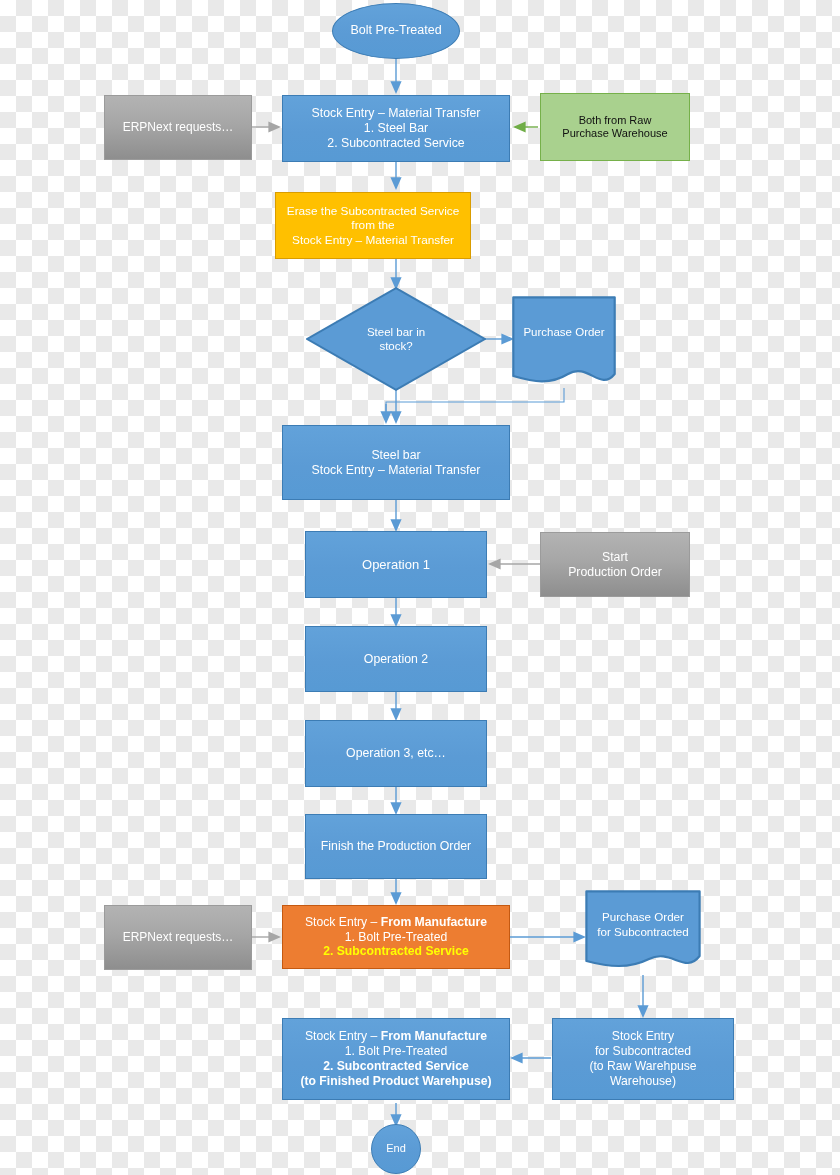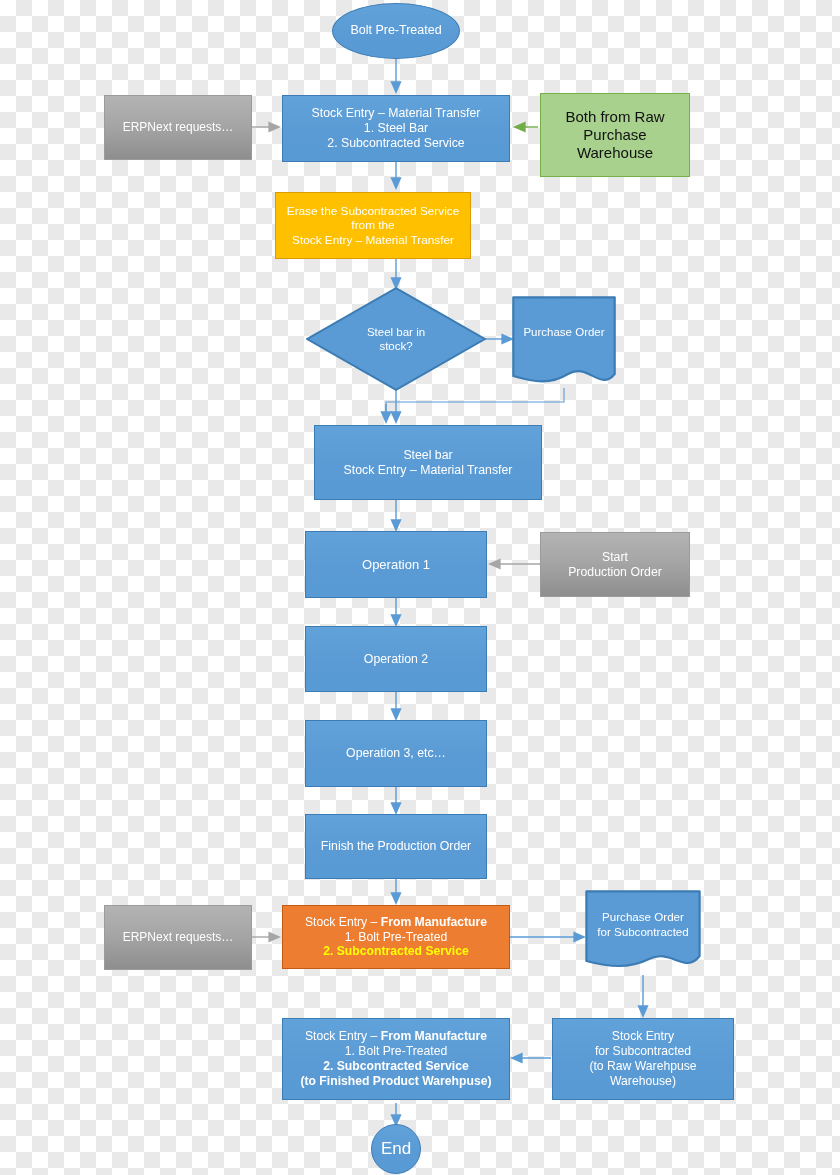--- a/index.html
+++ b/index.html
@@ -134,21 +134,21 @@
   <div class="node blue" style="left:282px;top:95px;width:228px;height:67px;font-size:12.3px;">
     <div class="txt">
       <div>
         <span>Stock Entry – Material Transfer</span>
       </div>
       <div>1. Steel Bar</div>
       <div>2. Subcontracted Service</div>
     </div>
   </div>
 
-  <div class="node green" style="left:540px;top:93px;width:150px;height:84px;font-size:15px;">
+  <div class="node green" style="left:540px;top:93px;width:150px;height:68px;font-size:11px;">
     <div class="txt">
       <div>Both from Raw</div>
       <div>Purchase Warehouse</div>
     </div>
   </div>
 
   <div class="node amber" style="left:275px;top:192px;width:196px;height:67px;font-size:11.8px;">
     <div class="txt">
       <div>Erase the Subcontracted Service</div>
       <div>from the</div>
@@ -166,21 +166,21 @@
     </div>
   </div>
 
   <div class="node docshape" style="left:512px;top:296px;width:104px;height:94px;font-size:11.5px;">
     <svg class="dshape" viewBox="0 0 104 94" preserveAspectRatio="none">
       <path d="M1.3,1.3 H102.7 V78 C88,96 76,66 56,78 C38,89 22,86 1.3,80 Z" fill="#5b9bd5" stroke="#3c7cb4" stroke-width="2.2" stroke-linejoin="round"></path>
     </svg>
     <div class="txt" style="margin-bottom:22px;">Purchase Order</div>
   </div>
 
-  <div class="node blue" style="left:282px;top:425px;width:228px;height:75px;font-size:12.3px;margin-left:32px;">
+  <div class="node blue" style="left:282px;top:425px;width:228px;height:75px;font-size:12.3px;">
     <div class="txt">
       <div>Steel bar</div>
       <div>Stock Entry – Material Transfer</div>
     </div>
   </div>
 
   <div class="node blue" style="left:305px;top:531px;width:182px;height:67px;font-size:13px;">
     <div class="txt">Operation 1</div>
   </div>
 
@@ -239,17 +239,17 @@
   </div>
 
   <div class="node blue" style="left:552px;top:1018px;width:182px;height:82px;font-size:12.2px;">
     <div class="txt">
       <div>Stock Entry</div>
       <div>for Subcontracted</div>
       <div>(to Raw Warehpuse Warehouse)</div>
     </div>
   </div>
 
-  <div class="node blue circle" style="left:371px;top:1124px;width:50px;height:50px;font-size:17px;">
+  <div class="node blue circle" style="left:371px;top:1124px;width:50px;height:50px;font-size:11px;">
     <div class="txt">End</div>
   </div>
 
 </div>
 
 </body></html>

